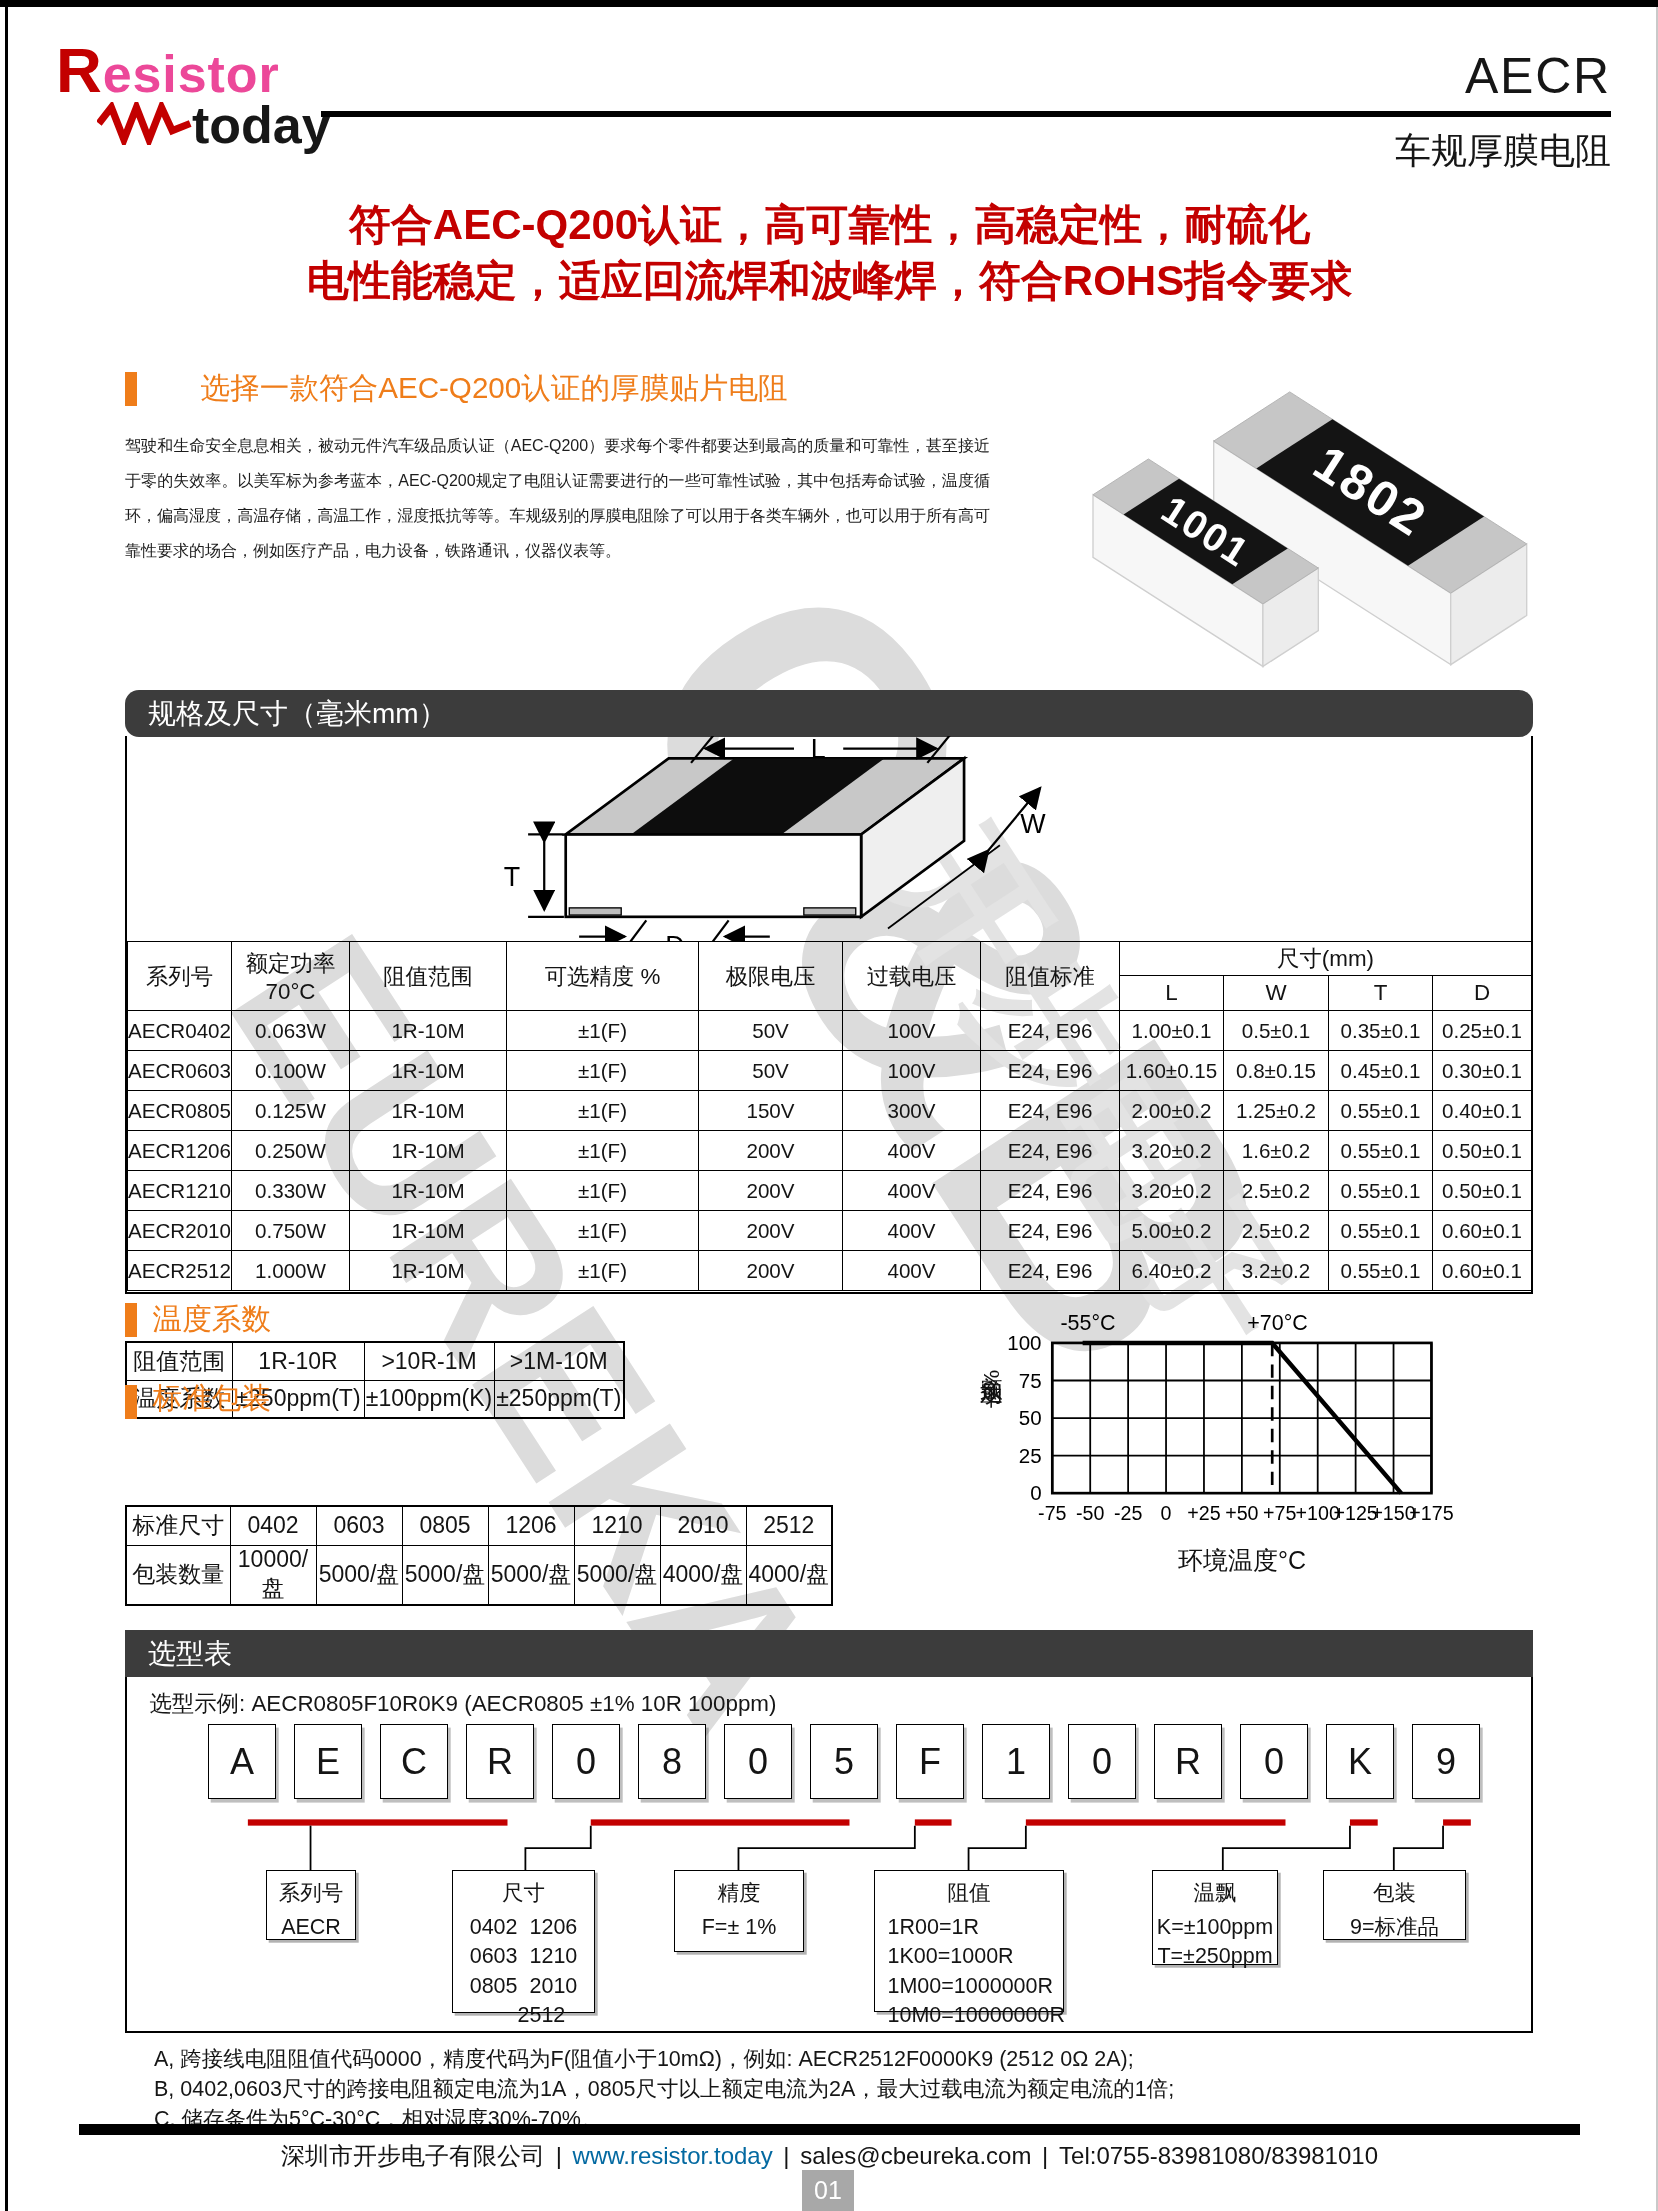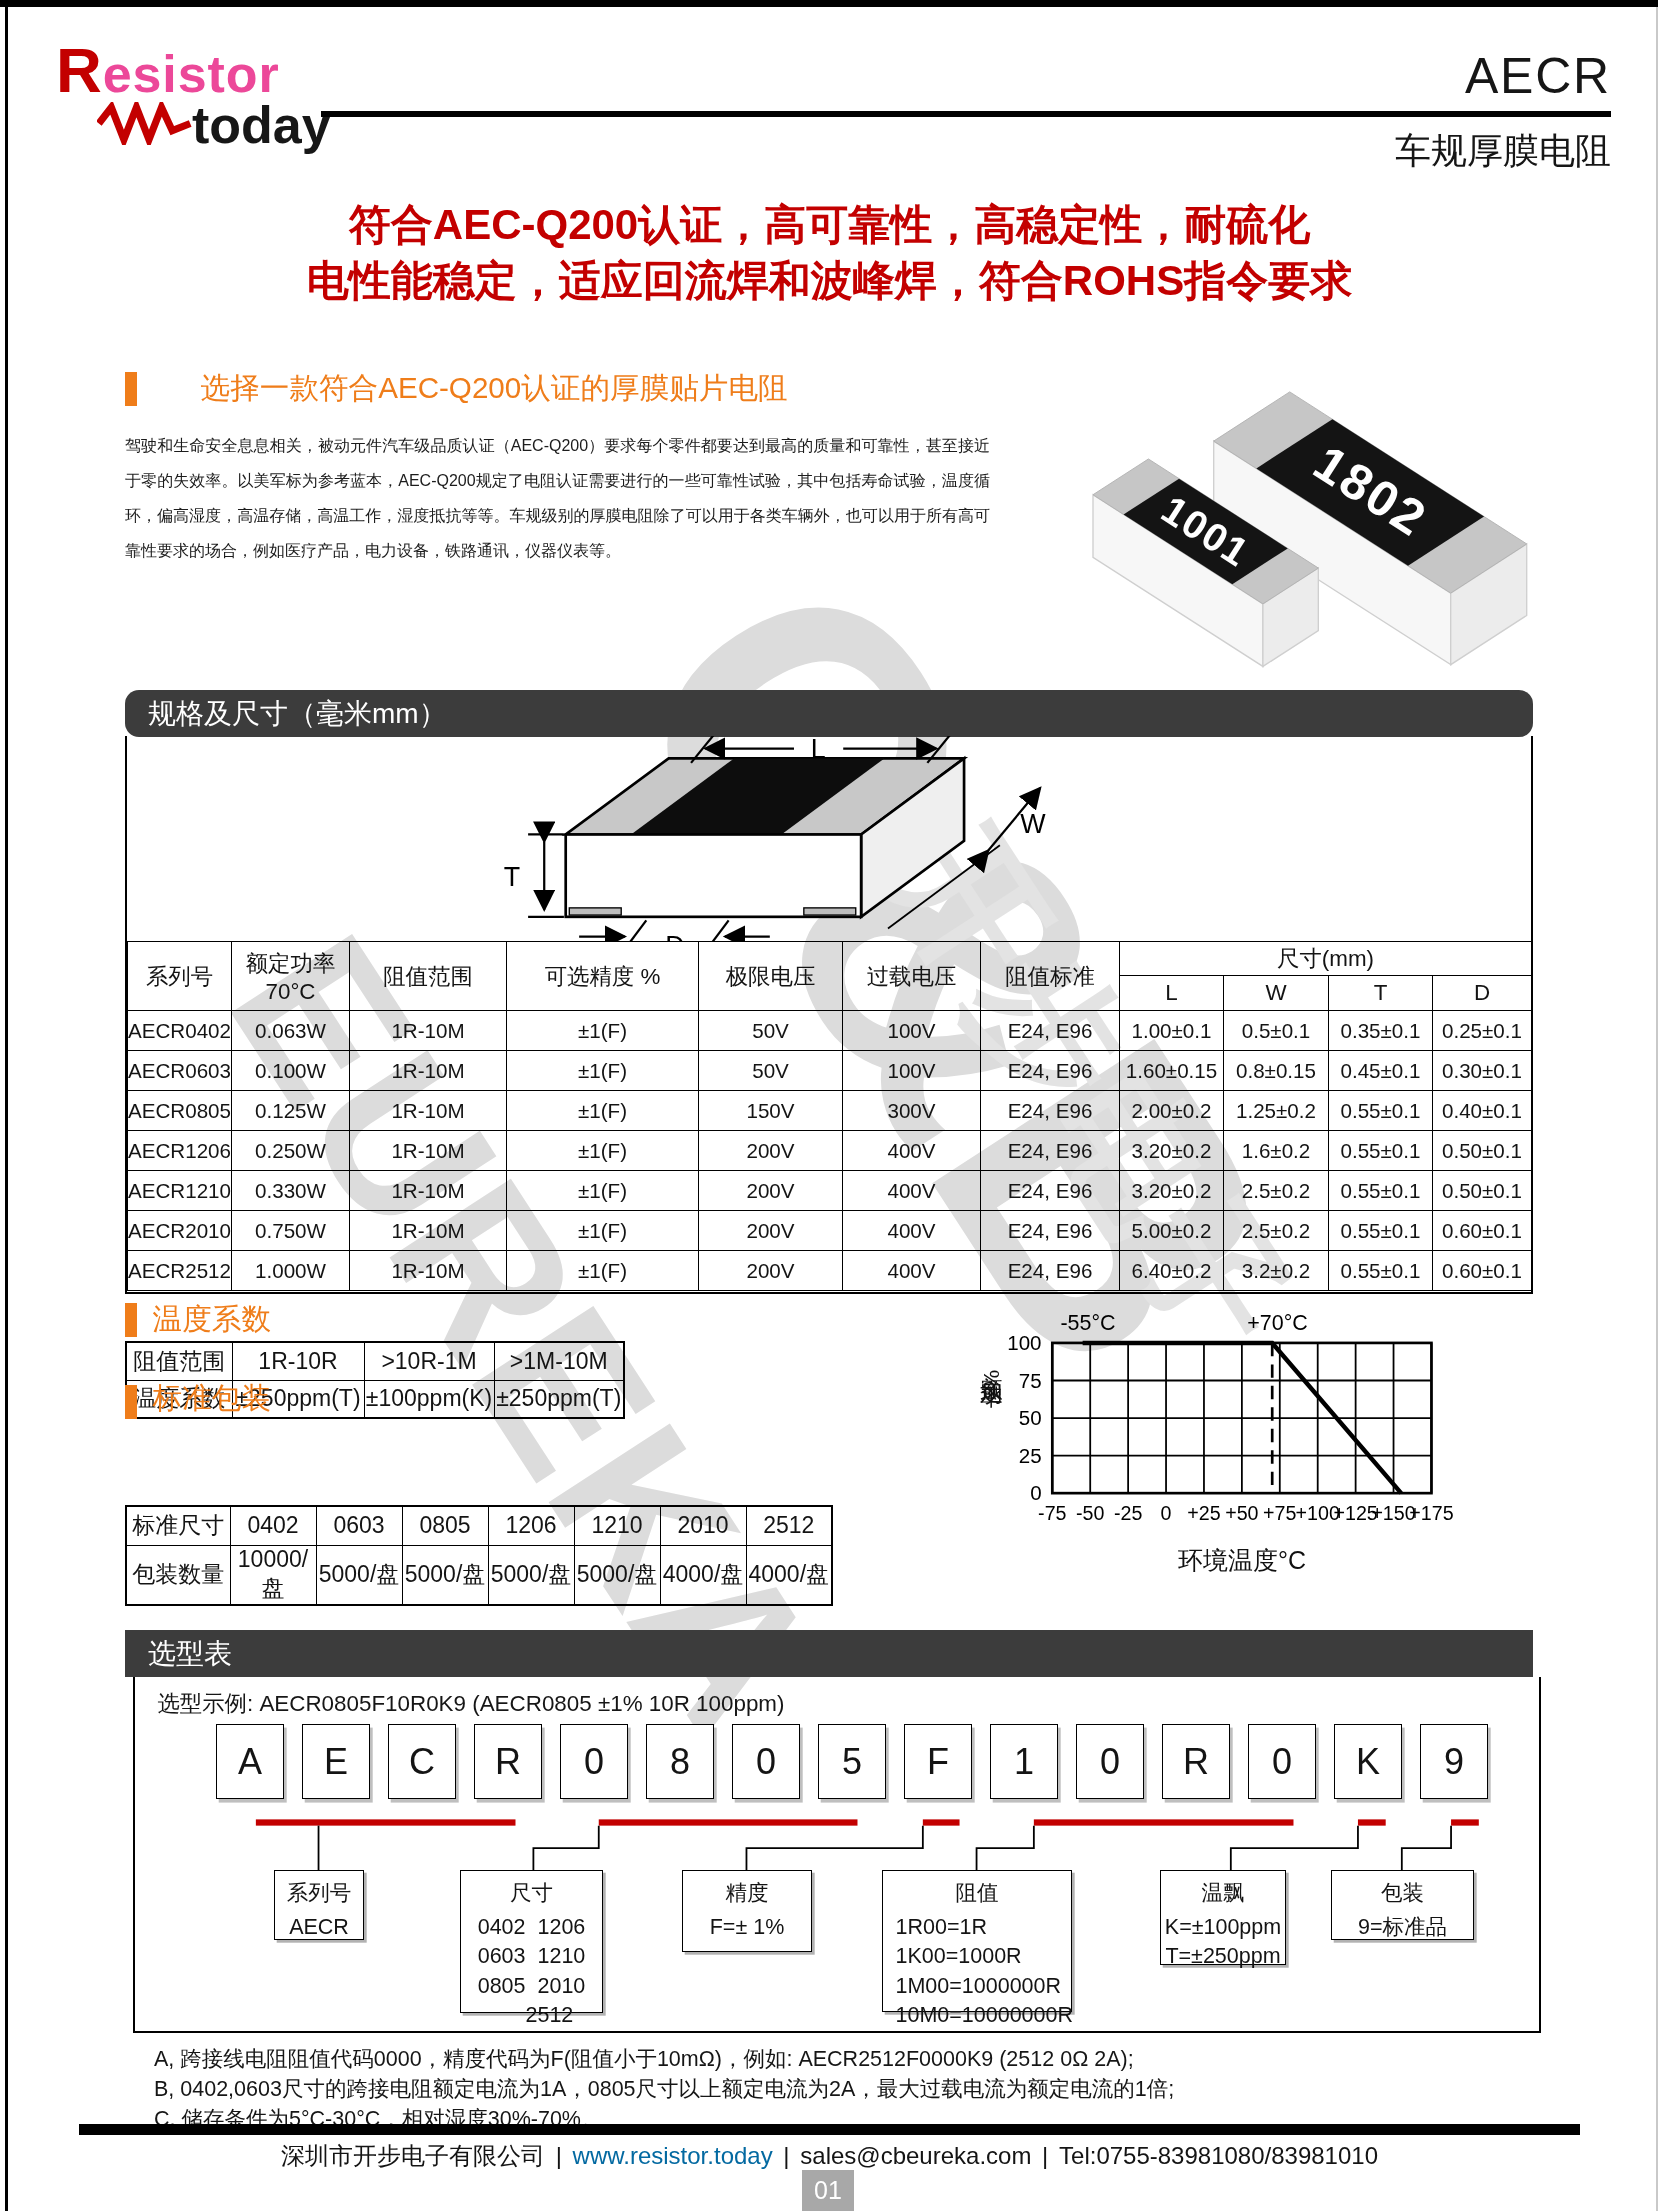--- a/index.html
+++ b/index.html
@@ -68,21 +68,21 @@
 
   
   .chart{position:absolute;left:967px;top:1300px;width:573px;height:279px;}
   .chart svg{position:absolute;left:0;top:0;}
   .chart .ylab{position:absolute;left:9px;top:59px;height:143px;writing-mode:vertical-rl;
                font-size:22.4px;letter-spacing:2.7px;color:#111;}
   .chart .xlab{position:absolute;left:85px;top:244px;width:380px;text-align:center;font-size:25px;color:#111;}
 
   
   .sel-box{position:absolute;left:125px;top:1677px;width:1408px;height:356px;box-sizing:border-box;
-           border:2.7px solid #000;border-top:none;margin-left:8px;}
+           border:2.7px solid #000;border-top:none;}
   .sel-example{position:absolute;left:22.4px;top:10.7px;font-size:22.4px;color:#161616;}
   .code-row{position:absolute;left:81px;top:47px;display:flex;gap:18px;}
   .code-box{width:68px;height:75px;border:1.8px solid #000;box-sizing:border-box;background:#fff;
             display:flex;align-items:center;justify-content:center;font-size:36px;color:#141414;
             box-shadow:2.7px 3.6px 0 rgba(0,0,0,0.25);}
   .sel-svg{position:absolute;left:0;top:0;pointer-events:none;}
   .group-box{position:absolute;top:193px;border:1.8px solid #000;background:#fff;box-sizing:border-box;
              box-shadow:2.7px 2.7px 0 rgba(0,0,0,0.3);padding-top:7.2px;font-size:21.5px;color:#141414;text-align:center;}
   .group-box .glabel{margin-bottom:5.4px;}
   .group-line{white-space:pre;line-height:29.6px;}

